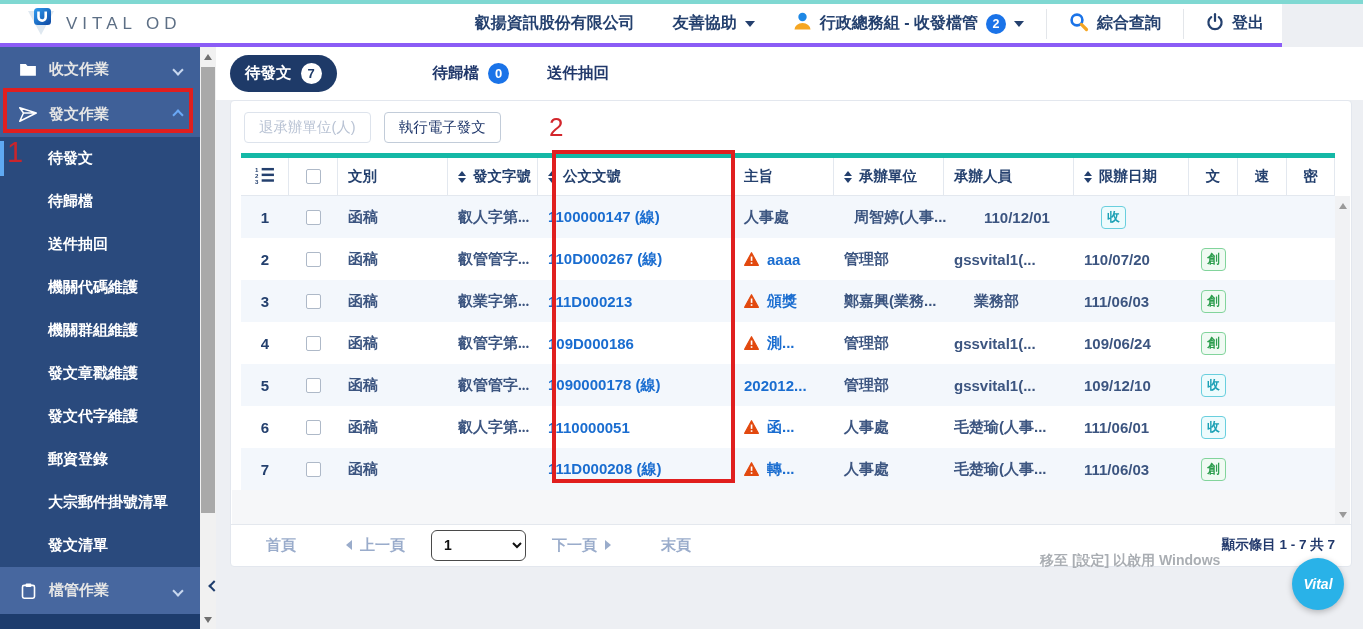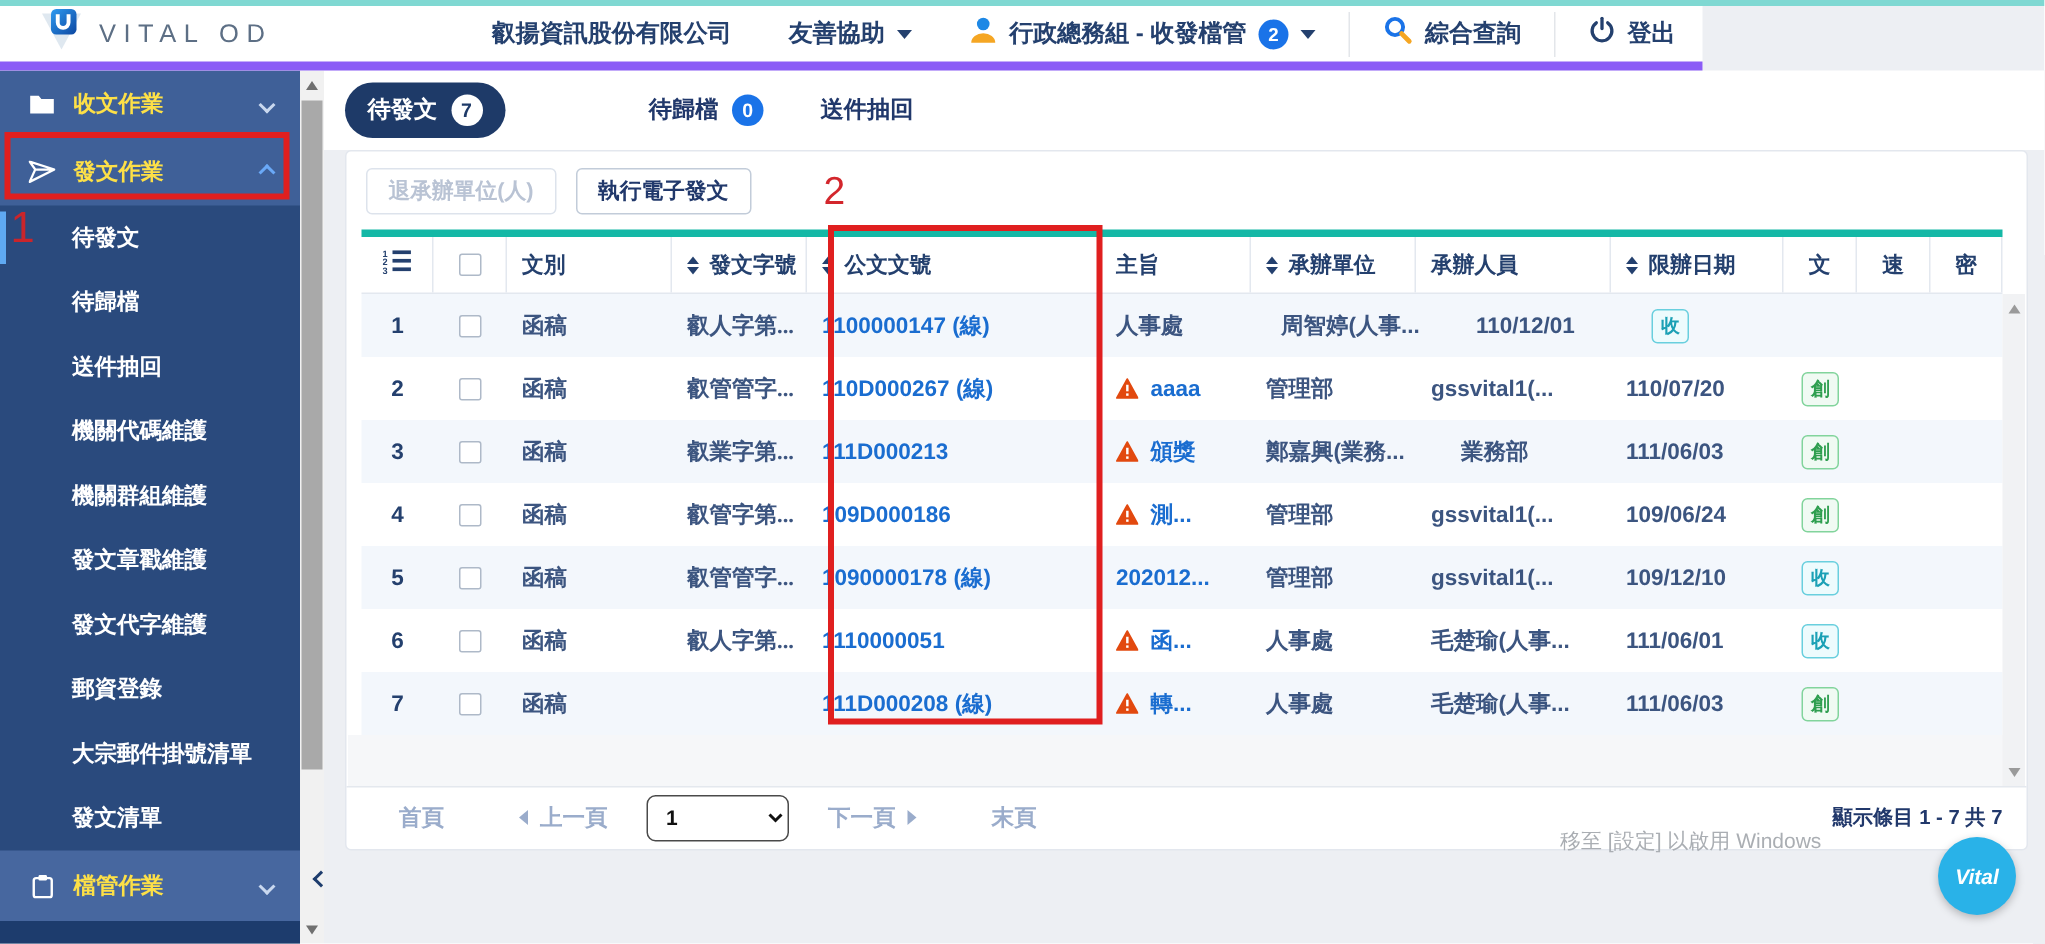--- a/index.html
+++ b/index.html
@@ -3,35 +3,35 @@
 <meta charset="utf-8">
 <style>
   * { margin:0; padding:0; box-sizing:border-box; }
   html,body { width:1363px; height:629px; overflow:hidden; font-family:"Liberation Sans",sans-serif; }
   #page { position:relative; width:1363px; height:629px; background:#edeff3; }
 
   
   #topbar { position:absolute; left:0; top:0; width:1363px; height:4px; background:#7fd8d2; z-index:10; }
 
   
-  #header { position:absolute; left:0; top:4px; width:1135px; height:43px; background:#fff;
-            border-bottom:6px solid #8b5cf6; display:flex; align-items:center; z-index:9; padding:0 18px 0 26px; }
+  #header { position:absolute; left:0; top:4px; width:1282px; height:43px; background:#fff;
+            border-bottom:4px solid #8b5cf6; display:flex; align-items:center; z-index:9; padding:0 18px 0 26px; }
   .logo-wrap { display:flex; align-items:center; gap:10px; }
   .logo-text { font-size:17px; letter-spacing:5px; color:#5d6f85; font-weight:400; }
   .hdr-right { margin-left:auto; display:flex; align-items:center; }
   .hdr-item { display:flex; align-items:center; gap:8px; color:#24406e; font-size:16px; font-weight:700; white-space:nowrap; }
   .hdr-gap { width:38px; }
   .hdr-div { width:1px; height:30px; background:#e3e6ea; margin:0 22px; }
   .caret-down { width:0; height:0; border-left:5px solid transparent; border-right:5px solid transparent; border-top:6px solid #24406e; display:inline-block; }
   .num-badge { min-width:20px; height:20px; border-radius:10px; background:#1a73e8; color:#fff; font-size:12.5px; font-weight:700;
                display:inline-flex; align-items:center; justify-content:center; padding:0 5px; }
 
   
   #sidebar { position:absolute; left:0; top:47px; width:200px; height:582px; background:#2a4a7d; z-index:8; }
-  .side-item { height:45px; display:flex; align-items:center; padding-left:18px; color:#fde047; font-size:15px; font-weight:700;
+  .side-item { height:45px; display:flex; align-items:center; padding-left:18px; color:#e5e5e5; font-size:15px; font-weight:700;
                background:#3f6098; position:relative; }
   .side-item .s-icon { width:20px; display:flex; justify-content:center; margin-right:11px; }
   .side-item .chev { margin-left:auto; margin-right:18px; }
   .chev { width:8px; height:8px; border-right:2.5px solid #c9d8ef; border-bottom:2.5px solid #c9d8ef; display:inline-block; }
   .chev.down { transform:rotate(45deg); }
   .chev.up { transform:rotate(-135deg); border-color:#6aa9f7; }
   #side-sub { background:#2a4a7d; }
   .sub-item { height:43px; display:flex; align-items:center; padding-left:48px; color:#fff; font-size:15px; font-weight:700; position:relative; }
   .sub-item.active::before { content:""; position:absolute; left:0; top:4px; bottom:4px; width:4px; background:#5fa9f2; }
   #side-bottom-item { height:47px; background:#47679f; }
@@ -54,21 +54,21 @@
   .tbadge { width:21px; height:21px; border-radius:50%; display:inline-flex; align-items:center; justify-content:center;
             font-size:13px; font-weight:700; }
   .tbadge.white { background:#fff; color:#1e3a68; }
   .tbadge.blue { background:#1a73e8; color:#fff; }
   .tab-plain { color:#21386b; font-weight:700; font-size:15.5px; display:inline-flex; align-items:center; gap:9px; }
 
   
   #card { position:absolute; left:14px; top:53px; width:1122px; height:467px; background:#fff;
           border:1px solid #e3e7ee; border-radius:4px; }
   #toolbar { height:52px; display:flex; align-items:center; padding-left:13px; gap:13px; }
-  .btn { height:31px; padding:0 14px; border-radius:4px; background:#fff; font-size:14.5px; font-weight:700;
+  .btn { height:31px; padding:0 14px; border-radius:4px; background:#fff; font-size:14.5px; font-weight:400;
          display:inline-flex; align-items:center; }
   .btn.disabled { color:#b9c3d4; border:1px solid #dde3ec; }
   .btn.normal { color:#21386b; border:1px solid #c2ccd9; }
 
   
   #thead-row { height:43px; display:flex; border-top:5px solid #14b8a6; border-bottom:1px solid #e3e8ef; margin-left:10px; width:1094px; }
   .th { display:flex; align-items:center; border-right:1px solid #e3e8ef; color:#24406e; font-size:14.5px; font-weight:700;
         padding-left:10px; }
   .th.center, .td.center { justify-content:center; padding-left:0; }
   .tr { height:42px; display:flex; margin-left:10px; width:1094px; }
@@ -100,21 +100,21 @@
   #pagination { height:41px; border-top:1px solid #e4e8ee; display:flex; align-items:center; padding-left:35px; color:#9aaccb;
                 font-size:15px; font-weight:700; }
   .pg-item { display:flex; align-items:center; gap:8px; }
   .pg-tri-l { width:0; height:0; border-top:5px solid transparent; border-bottom:5px solid transparent; border-right:6px solid #9aaccb; }
   .pg-tri-r { width:0; height:0; border-top:5px solid transparent; border-bottom:5px solid transparent; border-left:6px solid #9aaccb; }
   #page-select { width:95px; height:31px; border:1.5px solid #4a4a4a; border-radius:6px; font-size:14px; font-weight:700;
                  color:#111; padding-left:8px; background:#fff; font-family:"Liberation Sans",sans-serif; }
   #pg-summary { margin-left:auto; margin-right:16px; color:#21386b; font-size:13.5px; font-weight:700; }
   #watermark { position:absolute; left:1040px; top:549px; z-index:30; color:#a3a7ac; }
   #wm1 { font-size:22px; font-weight:400; }
-  #wm2 { font-size:14px; margin-top:3px; color:#aaaeb3; }
+  #wm2 { font-size:14px; margin-top:3px; color:#aaaeb3;font-weight:bold; }
   #fab { position:absolute; left:1292px; top:558px; width:52px; height:52px; border-radius:50%; background:#29b2e8; z-index:40;
          display:flex; align-items:center; justify-content:center; color:#fff; font-size:14px; font-weight:700; font-style:italic;
          box-shadow:0 2px 6px rgba(0,0,0,.25); }
 
   
   .anno { position:absolute; z-index:50; pointer-events:none; }
   #anno-box1 { left:3px; top:88px; width:190px; height:45px; border:4px solid #e01f1f; }
   #anno-num1 { left:7px; top:136px; color:#c9252b; font-size:29px; font-weight:400; }
   #anno-num2 { left:549px; top:112px; color:#d3262c; font-size:26px; font-weight:400; }
   #anno-box2 { left:552px; top:150px; width:183px; height:333px; border:4px solid #e01f1f; }

